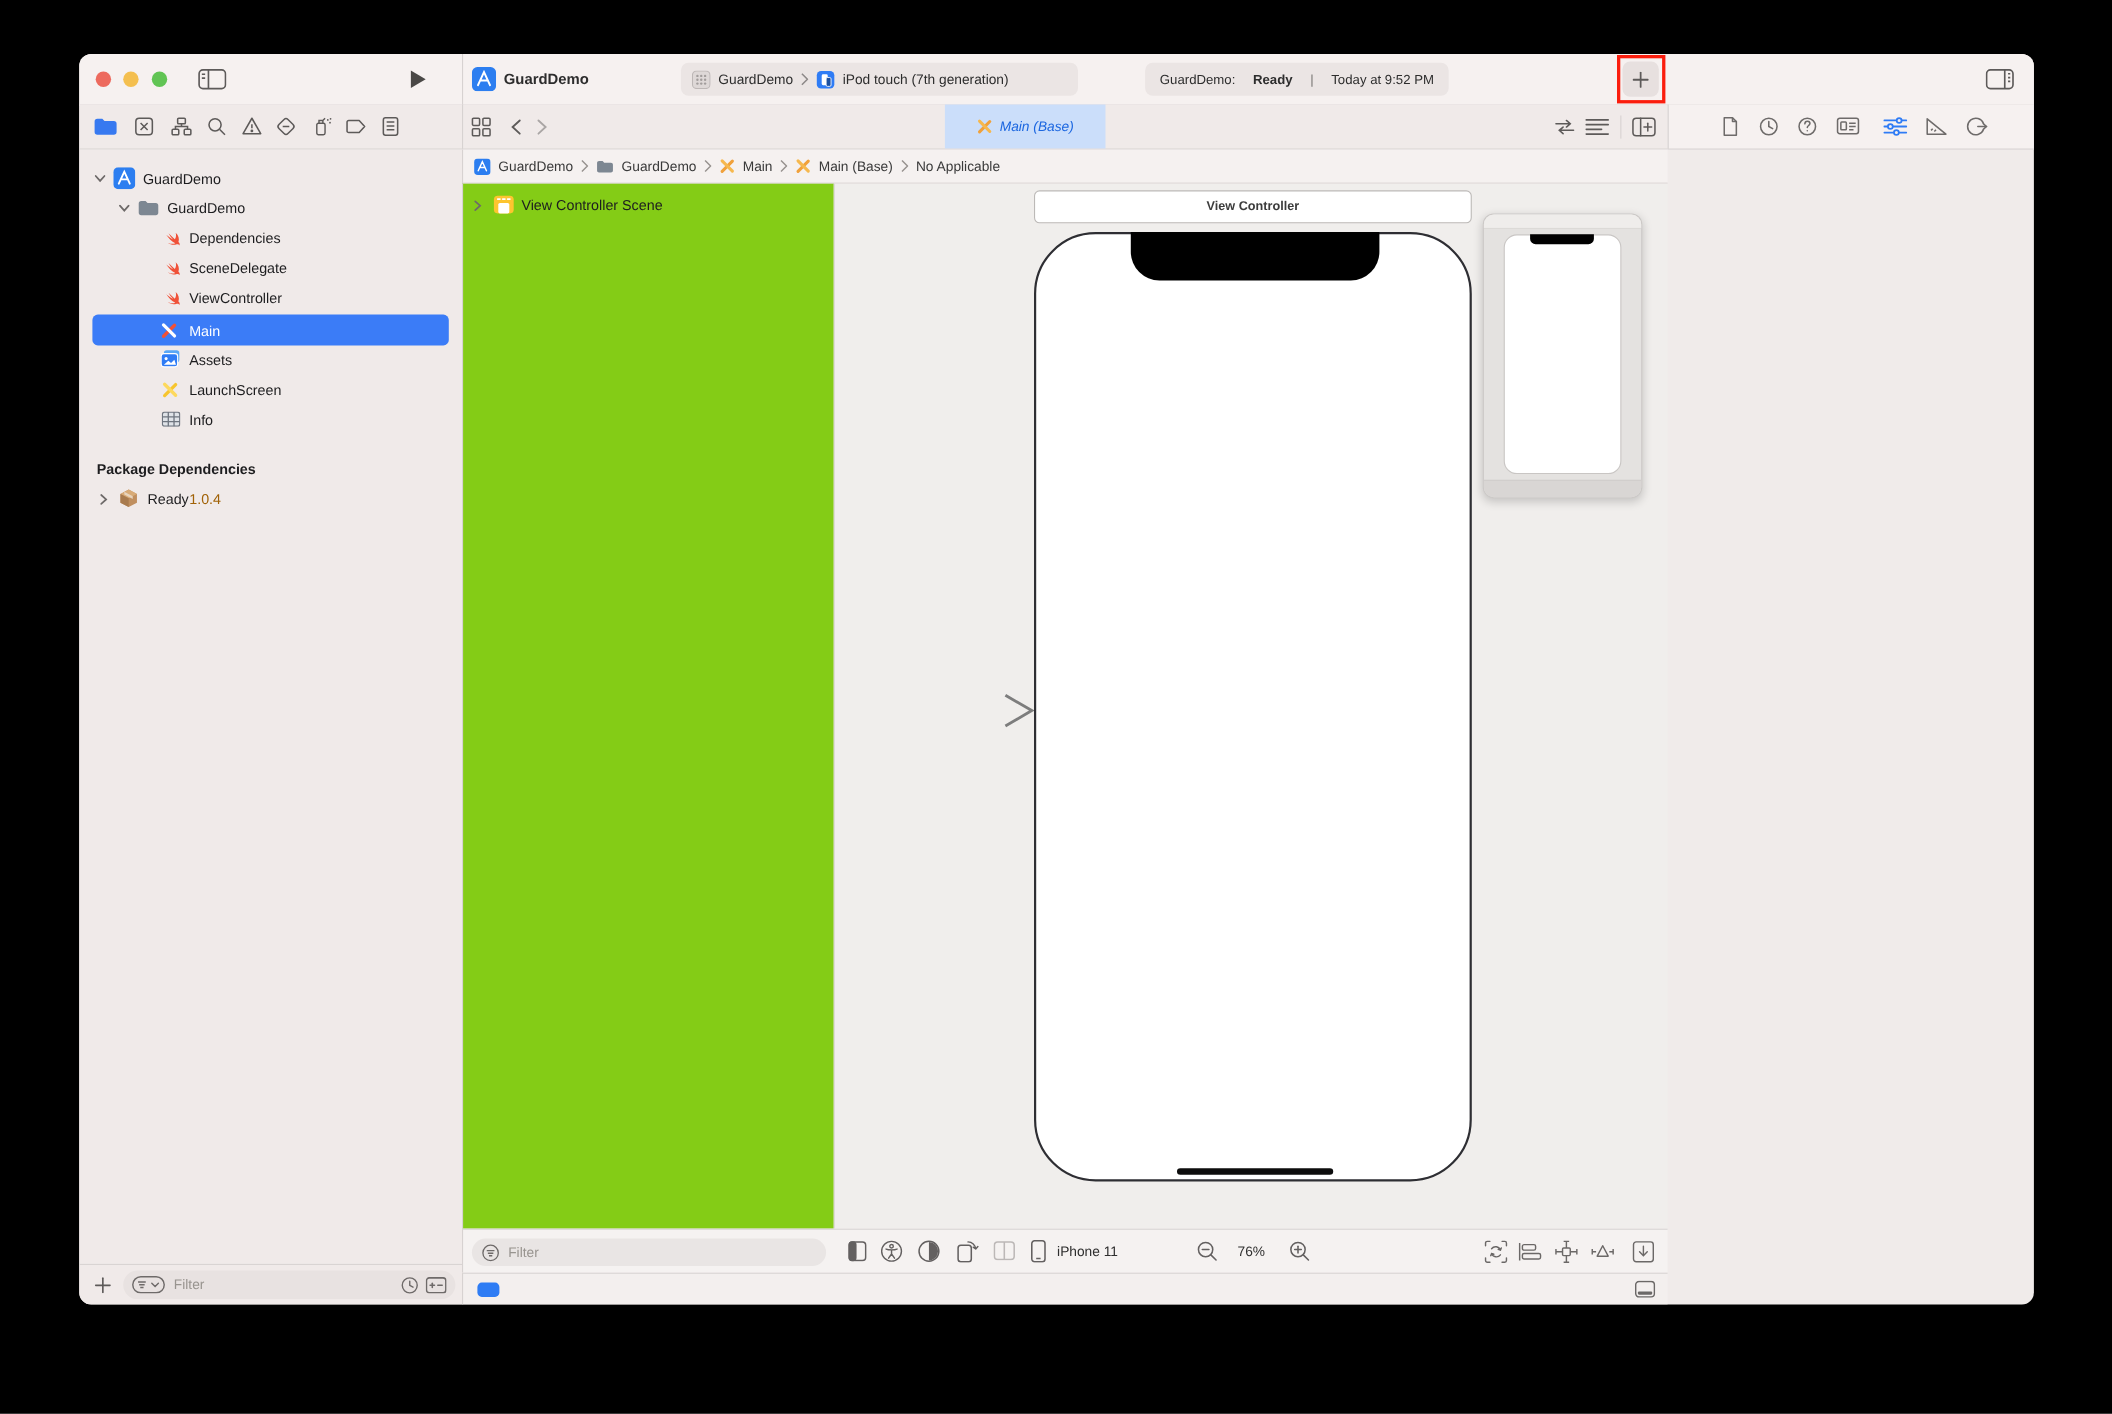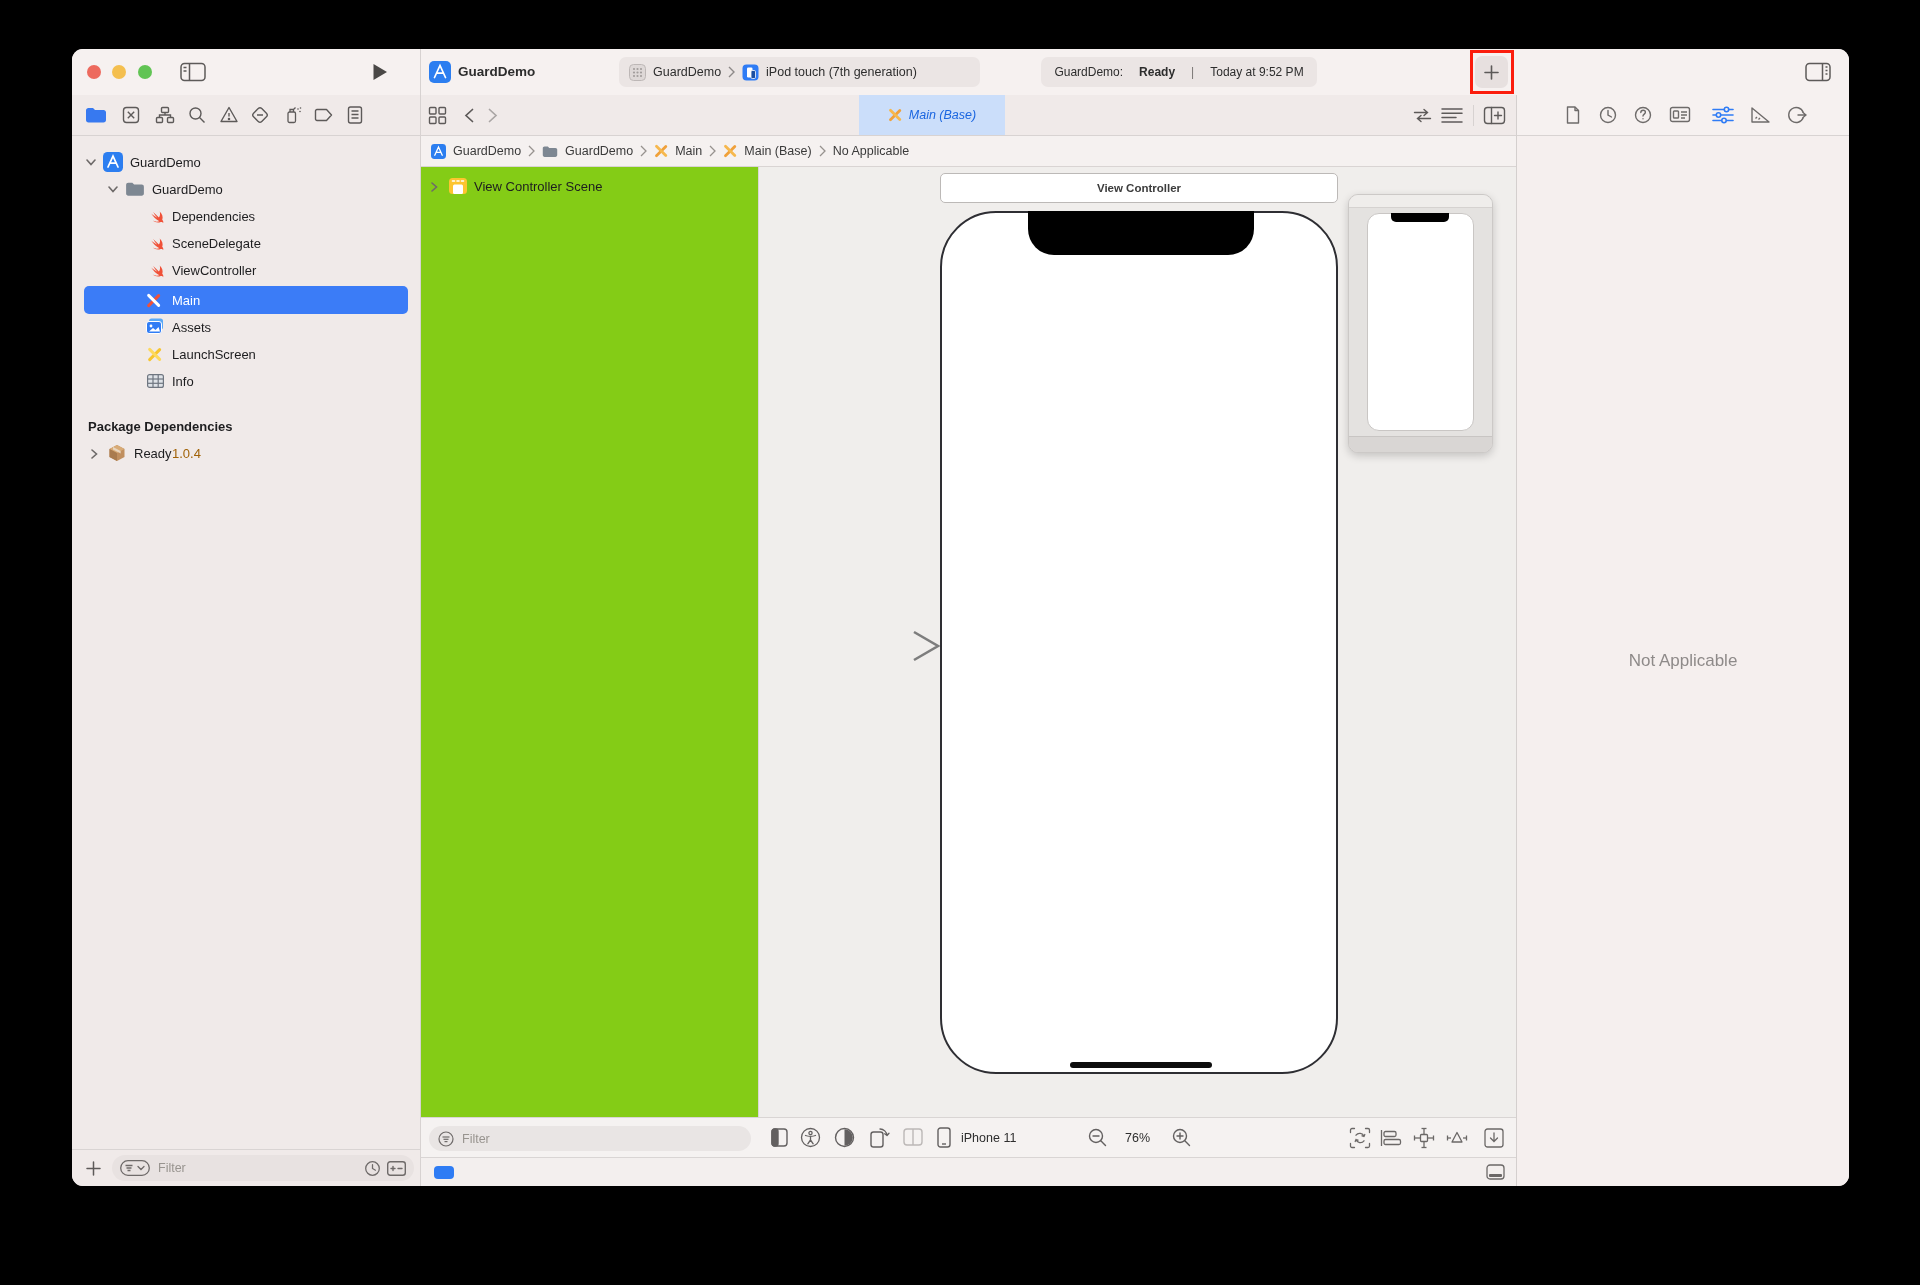--- a/index.html
+++ b/index.html
@@ -705,19 +705,16 @@
   <div class="abs strip">
     <div class="bluepill"></div>
     <span class="abs" style="left:1065px;top:6px">
       <svg width="19" height="16" viewBox="0 0 19 16" fill="none" stroke="#6b6867" stroke-width="1.3">
         <rect x="1" y="1" width="17" height="14" rx="3"></rect>
           <rect x="3" y="10" width="13" height="3" rx="1" fill="#6b6867" stroke="none"></rect>
         </svg>
     </span>
   </div>
 
-  <div class="abs insp">
-    <span class="na">Not Applicable</span>
-  </div>
 
   <div class="abs vdiv" style="left:348px;top:0;height:46px"></div>
 
 </div>
 
 </body></html>

